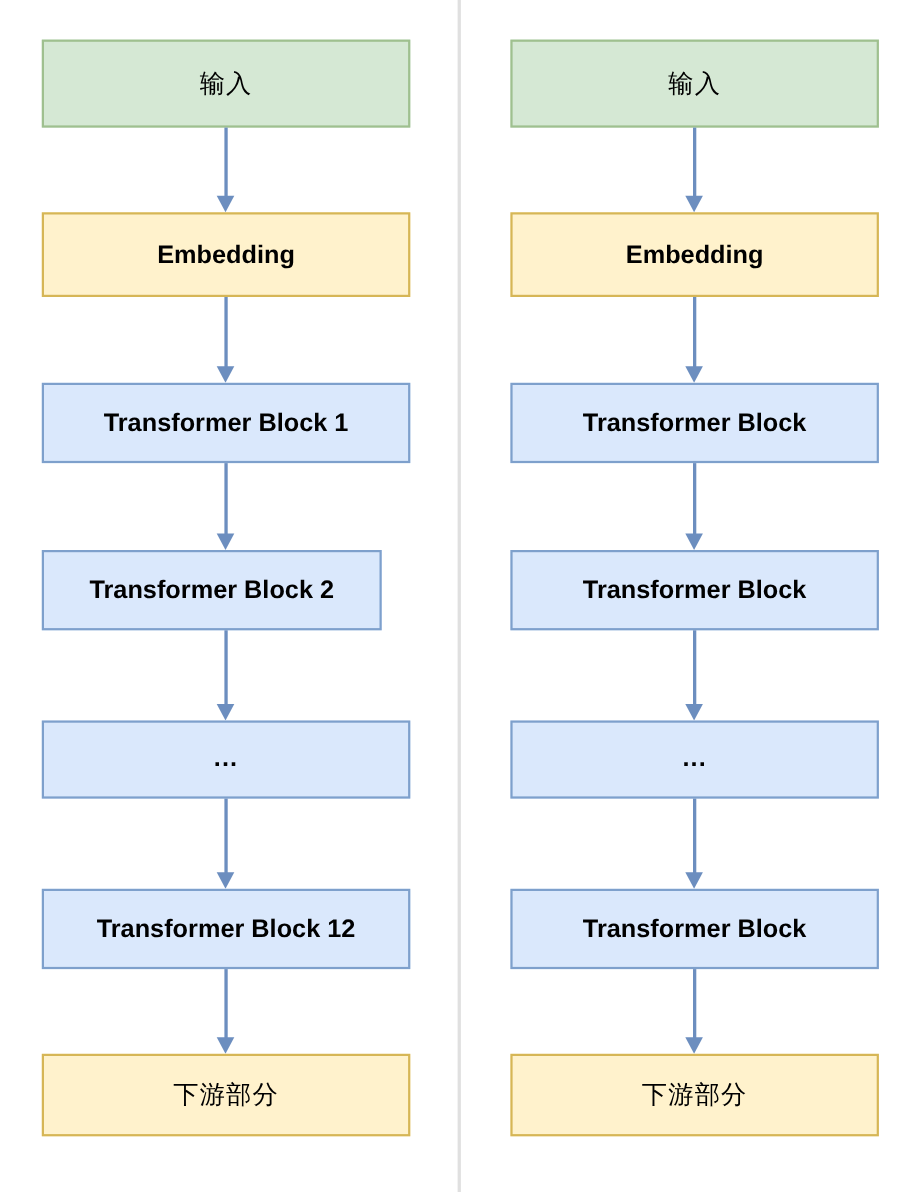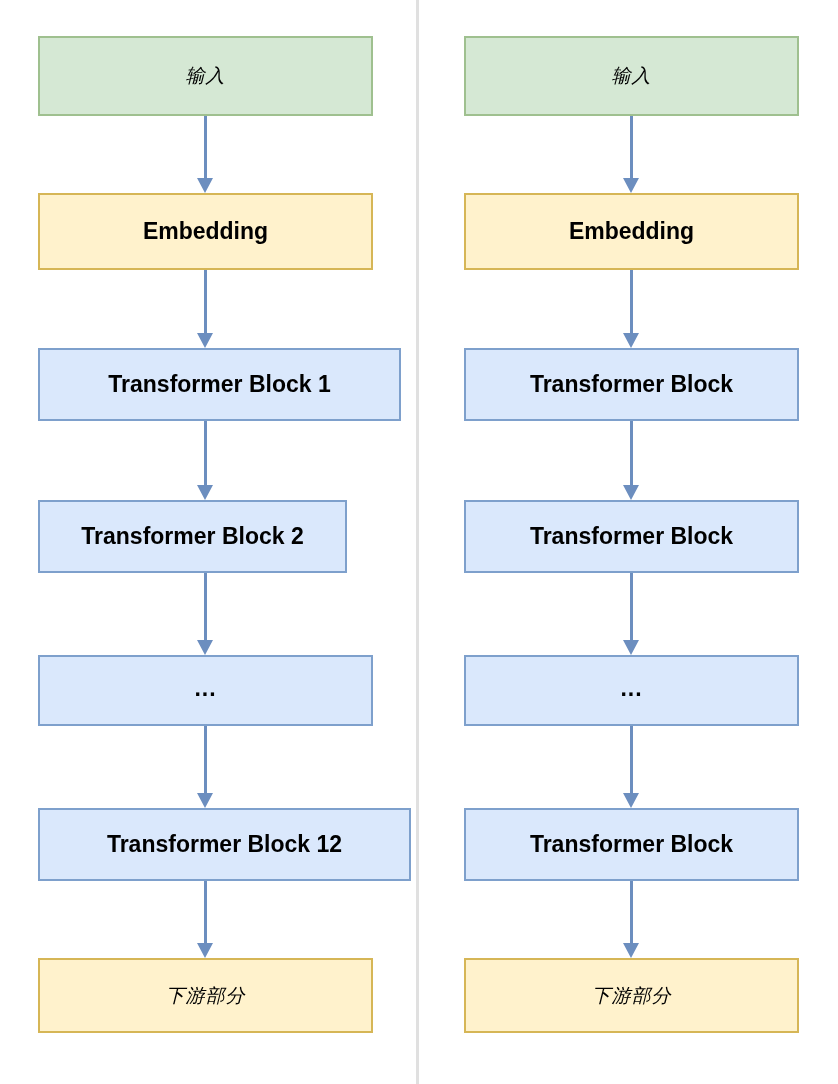--- a/index.html
+++ b/index.html
@@ -54,24 +54,23 @@
   .node-yellow {
     background: #fff2cc;
     border: 2px solid #d6b656;
   }
   .node-blue {
     background: #dae8fc;
     border: 2px solid #7ea0cc;
   }
 
   .label-cjk {
-    font-size: 19px;
+    font-size: 23px;
     font-weight: 400;
     letter-spacing: 1px;
-    font-style: italic;
   }
   .label-latin {
     font-size: 23px;
     font-weight: bold;
     letter-spacing: 0px;
     text-align: right;
   }
   .label-ellipsis {
     font-size: 23px;
     font-weight: bold;
@@ -116,42 +115,42 @@
         <div class="arrow-line" style="height: 63px;"></div>
         <div class="arrow-head" style="top: 62px;"></div>
       </div>
       <div class="node node-yellow" style="left: 38px; top: 193px; width: 335px; height: 77px;">
         <span class="label-latin">Embedding</span>
       </div>
       <div class="arrow" style="left: 204px; top: 270px; width: 3px; height: 78px;">
         <div class="arrow-line" style="height: 64px;"></div>
         <div class="arrow-head" style="top: 63px;"></div>
       </div>
-      <div class="node node-blue" style="left: 38px; top: 348px; width: 363px; height: 73px;">
+      <div class="node node-blue" style="left: 38px; top: 348px; width: 335px; height: 73px;">
         <span class="label-latin">Transformer Block 1</span>
       </div>
       <div class="arrow" style="left: 204px; top: 421px; width: 3px; height: 79px;">
         <div class="arrow-line" style="height: 65px;"></div>
         <div class="arrow-head" style="top: 64px;"></div>
       </div>
       <div class="node node-blue" style="left: 38px; top: 500px; width: 309px; height: 73px;">
         <span class="label-latin">Transformer Block 2</span>
       </div>
       <div class="arrow" style="left: 204px; top: 573px; width: 3px; height: 82px;">
         <div class="arrow-line" style="height: 68px;"></div>
         <div class="arrow-head" style="top: 67px;"></div>
       </div>
       <div class="node node-blue" style="left: 38px; top: 655px; width: 335px; height: 71px;">
         <span class="label-ellipsis">...</span>
       </div>
       <div class="arrow" style="left: 204px; top: 726px; width: 3px; height: 82px;">
         <div class="arrow-line" style="height: 68px;"></div>
         <div class="arrow-head" style="top: 67px;"></div>
       </div>
-      <div class="node node-blue" style="left: 38px; top: 808px; width: 373px; height: 73px;">
+      <div class="node node-blue" style="left: 38px; top: 808px; width: 335px; height: 73px;">
         <span class="label-latin">Transformer Block 12</span>
       </div>
       <div class="arrow" style="left: 204px; top: 881px; width: 3px; height: 77px;">
         <div class="arrow-line" style="height: 63px;"></div>
         <div class="arrow-head" style="top: 62px;"></div>
       </div>
       <div class="node node-yellow" style="left: 38px; top: 958px; width: 335px; height: 75px;">
         <span class="label-cjk">下游部分</span>
       </div>
     </div>

